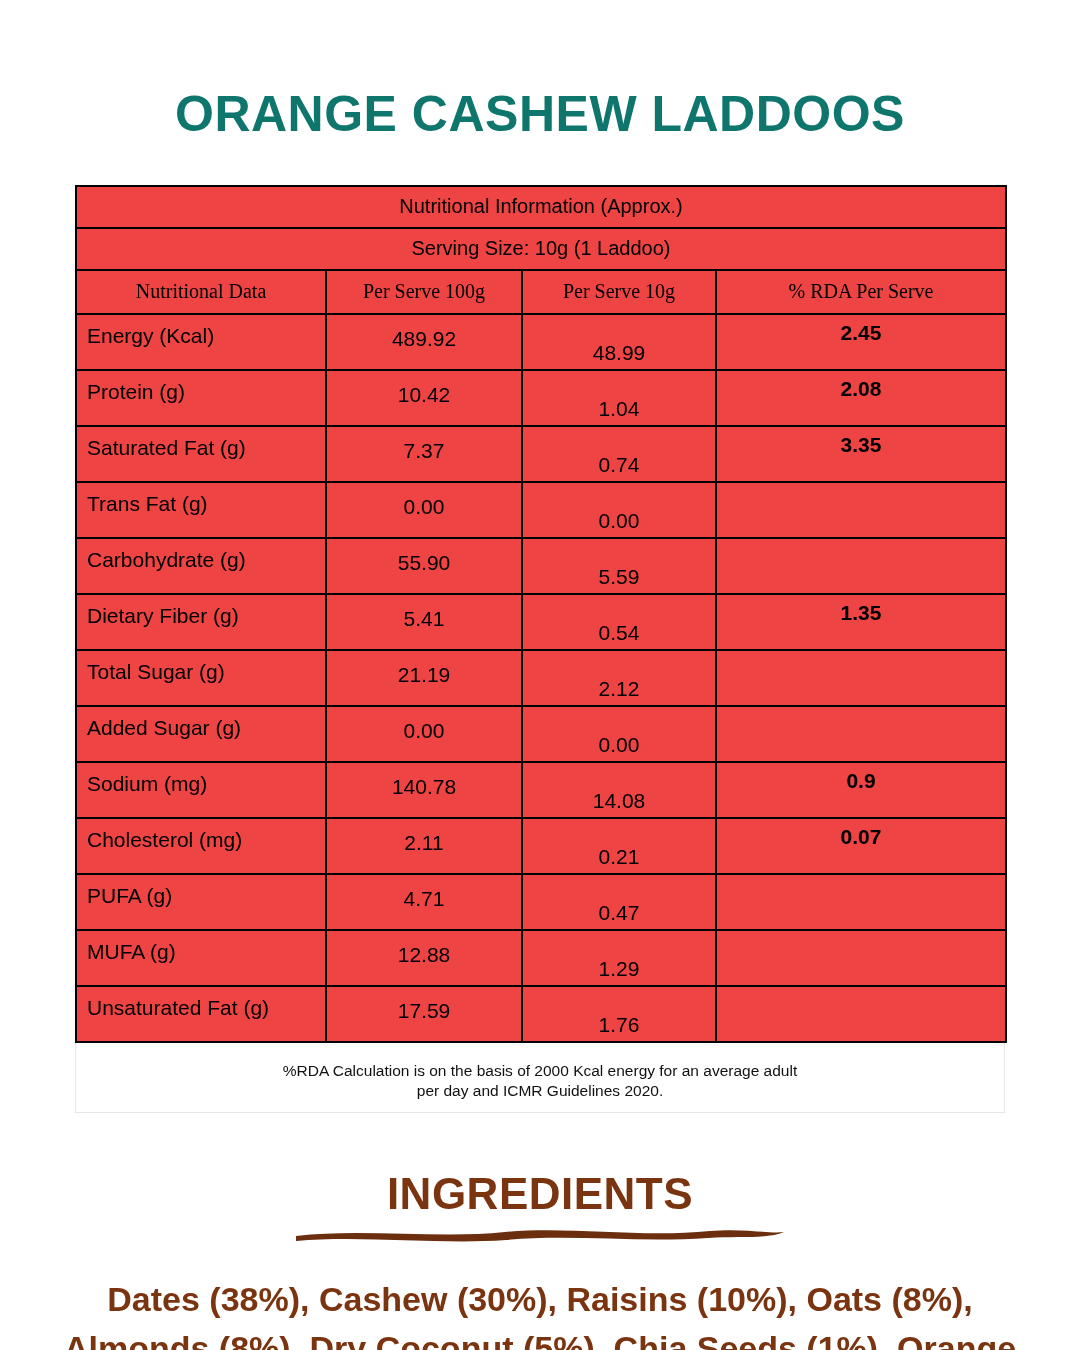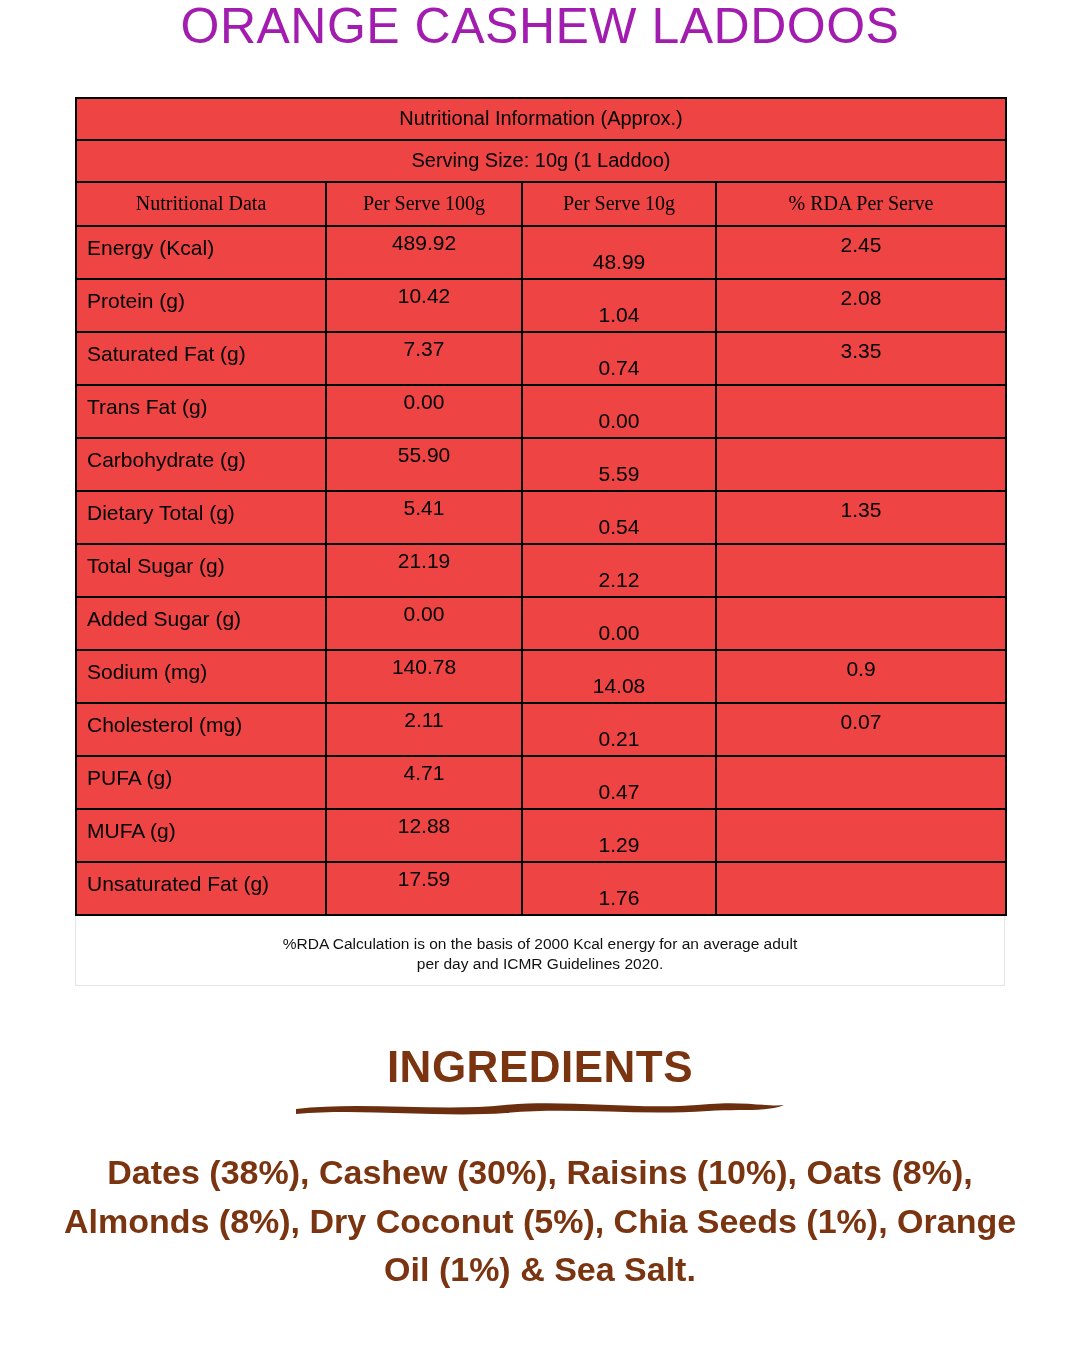--- a/index.html
+++ b/index.html
@@ -18,24 +18,25 @@
     position: relative;
     width: 1080px;
     height: 1350px;
     box-sizing: border-box;
   }
 
   
   .product-title {
     text-align: center;
     font-size: 50px;
-    font-weight: normal;
-    color: #a21caf;
+    font-weight: bold;
+    color: #0f766e;
     letter-spacing: 0.5px;
     margin: 0;
+    padding-top: 88px;
     line-height: 1.05;
   }
 
   
   .table-wrap {
     margin: 44px auto 0 auto;
     width: 930px;
   }
   table.nutri {
     width: 100%;
@@ -75,33 +76,34 @@
     text-align: left;
     padding-left: 10px;
     font-size: 21px;
     vertical-align: top;
     padding-top: 9px;
   }
   tbody.data td.v100 {
     text-align: center;
     font-size: 21px;
     vertical-align: top;
-    padding-top: 4px;
+    padding-top: 12px;
   }
   tbody.data td.v10 {
     text-align: center;
     font-size: 21px;
     vertical-align: bottom;
     padding-bottom: 4px;
   }
   tbody.data td.rda {
     text-align: center;
     font-size: 21px;
     vertical-align: top;
     padding-top: 6px;
+    font-weight: bold;
   }
 
   
   col.c1 { width: 250px; }
   col.c2 { width: 196px; }
   col.c3 { width: 194px; }
   col.c4 { width: 290px; }
 
   .footnote {
     width: 930px;
@@ -197,21 +199,21 @@
           <td class="v10">0.00</td>
           <td class="rda"></td>
         </tr>
         <tr>
           <td class="label">Carbohydrate (g)</td>
           <td class="v100">55.90</td>
           <td class="v10">5.59</td>
           <td class="rda"></td>
         </tr>
         <tr>
-          <td class="label">Dietary Total (g)</td>
+          <td class="label">Dietary Fiber (g)</td>
           <td class="v100">5.41</td>
           <td class="v10">0.54</td>
           <td class="rda">1.35</td>
         </tr>
         <tr>
           <td class="label">Total Sugar (g)</td>
           <td class="v100">21.19</td>
           <td class="v10">2.12</td>
           <td class="rda"></td>
         </tr>

